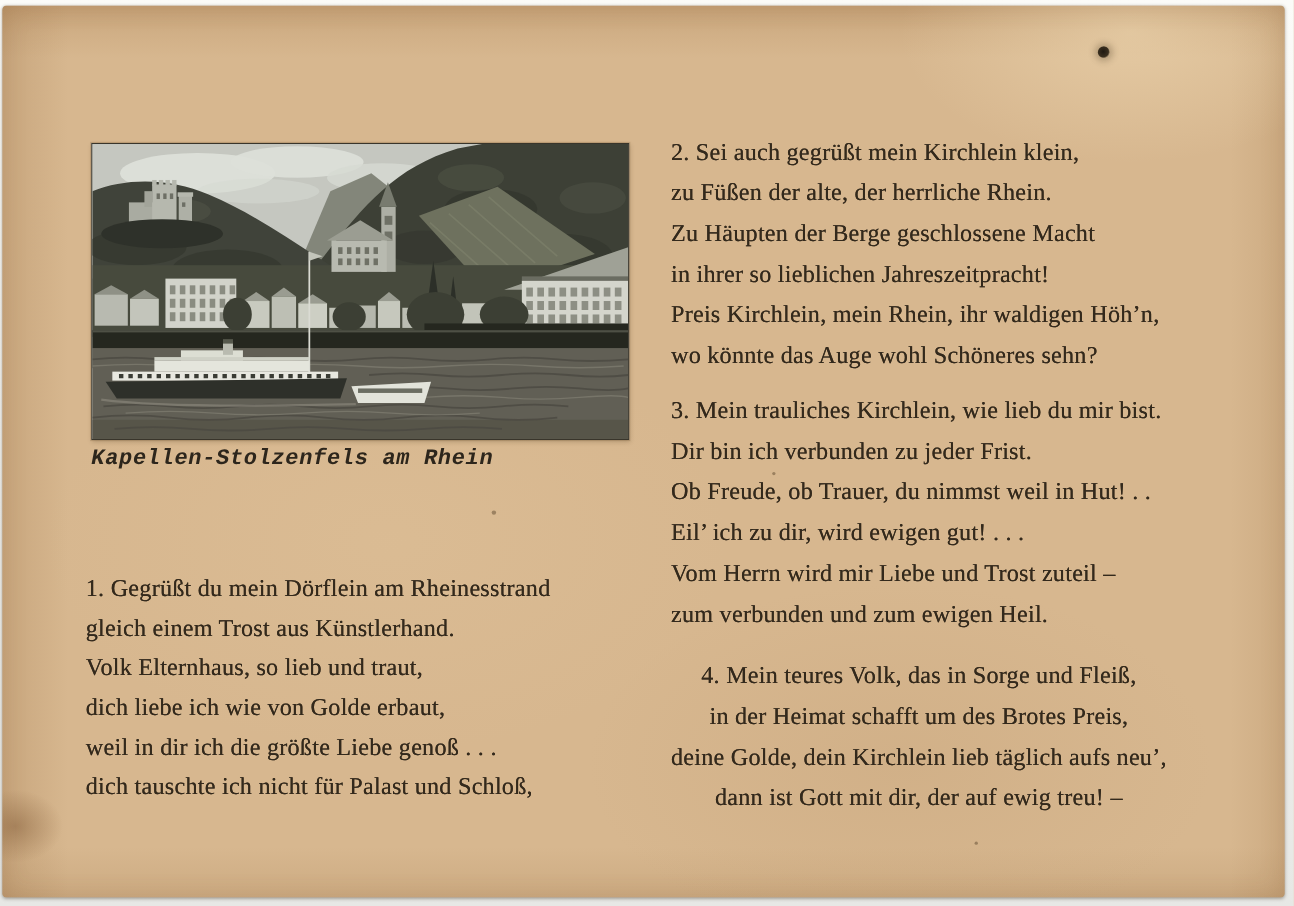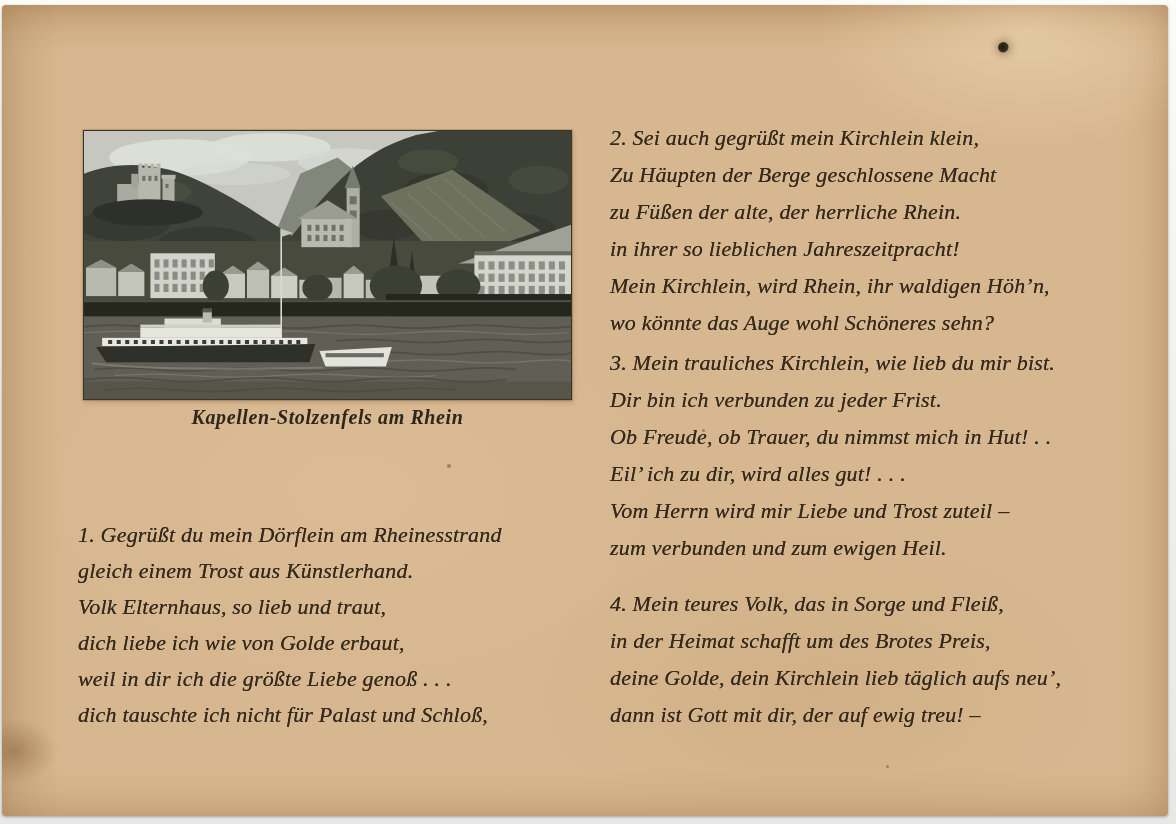--- a/index.html
+++ b/index.html
@@ -31,36 +31,36 @@
   }
   .speck{position:absolute;width:4px;height:4px;border-radius:50%;background:rgba(82,62,38,.45);}
   .photo{
     position:absolute;left:81px;top:125px;width:487px;height:268px;margin:0;
     border:1px solid #39352b;background:#c5c7c0;
     box-shadow:0 0 0 1px rgba(120,90,55,.25), 1px 2px 4px rgba(70,50,25,.25);
   }
   .photo svg{display:block;width:100%;height:100%;}
   .caption{
     position:absolute;left:81px;top:401px;width:489px;
-    text-align:center;font-style:italic;font-weight:700;
-    font-size:20px;letter-spacing:.6px;color:#2d261c;
+    font-style:italic;font-weight:700;
+    font-size:20px;letter-spacing:.6px;color:#2d261c;font-family:Liberation Mono, monospace;
   }
   .poem-line{
-    white-space:nowrap;font-style:italic;font-weight:400;
+    white-space:nowrap;font-weight:400;
     color:#33291c;text-shadow:0 0 .5px rgba(51,41,28,.9);
     font-size:22px;letter-spacing:.2px;
   }
   .stanza-1{position:absolute;left:76px;top:512px;}
   .stanza-1 .poem-line{line-height:36px;}
   .col-right{position:absolute;left:608px;top:114px;}
   .col-right .stanza .poem-line{line-height:37px;}
-  .stanza-3{margin-top:3px;}
+  .stanza-3{margin-top:13px;}
   .stanza-3 .poem-line{line-height:36px;}
   .stanza-4{margin-top:19px;}
-  .stanza-4 .poem-line{line-height:36px;}
+  .stanza-4 .poem-line{line-height:36px;text-align:center;}
 </style>
 </head>
 <body>
 
 <div class="page">
   <div class="postcard">
 
     <div class="pinhole"></div>
     <div class="speck" style="left:445px;top:459px;"></div>
     <div class="speck" style="left:700px;top:424px;width:3px;height:3px;"></div>
@@ -283,31 +283,31 @@
       <div class="poem-line">gleich einem Trost aus Künstlerhand.</div>
       <div class="poem-line">Volk Elternhaus, so lieb und traut,</div>
       <div class="poem-line">dich liebe ich wie von Golde erbaut,</div>
       <div class="poem-line">weil in dir ich die größte Liebe genoß . . .</div>
       <div class="poem-line">dich tauschte ich nicht für Palast und Schloß,</div>
     </div>
 
     <div class="col-right">
       <div class="stanza stanza-2">
         <div class="poem-line">2. Sei auch gegrüßt mein Kirchlein klein,</div>
+        <div class="poem-line">zu Füßen der alte, der herrliche Rhein.</div>
         <div class="poem-line">Zu Häupten der Berge geschlossene Macht</div>
-        <div class="poem-line">zu Füßen der alte, der herrliche Rhein.</div>
         <div class="poem-line">in ihrer so lieblichen Jahreszeitpracht!</div>
-        <div class="poem-line">Mein Kirchlein, wird Rhein, ihr waldigen Höh’n,</div>
+        <div class="poem-line">Preis Kirchlein, mein Rhein, ihr waldigen Höh’n,</div>
         <div class="poem-line">wo könnte das Auge wohl Schöneres sehn?</div>
       </div>
       <div class="stanza stanza-3">
         <div class="poem-line">3. Mein trauliches Kirchlein, wie lieb du mir bist.</div>
         <div class="poem-line">Dir bin ich verbunden zu jeder Frist.</div>
-        <div class="poem-line">Ob Freude, ob Trauer, du nimmst mich in Hut! . .</div>
-        <div class="poem-line">Eil’ ich zu dir, wird alles gut! . . .</div>
+        <div class="poem-line">Ob Freude, ob Trauer, du nimmst weil in Hut! . .</div>
+        <div class="poem-line">Eil’ ich zu dir, wird ewigen gut! . . .</div>
         <div class="poem-line">Vom Herrn wird mir Liebe und Trost zuteil –</div>
         <div class="poem-line">zum verbunden und zum ewigen Heil.</div>
       </div>
       <div class="stanza stanza-4">
         <div class="poem-line">4. Mein teures Volk, das in Sorge und Fleiß,</div>
         <div class="poem-line">in der Heimat schafft um des Brotes Preis,</div>
         <div class="poem-line">deine Golde, dein Kirchlein lieb täglich aufs neu’,</div>
         <div class="poem-line">dann ist Gott mit dir, der auf ewig treu! –</div>
       </div>
     </div>

